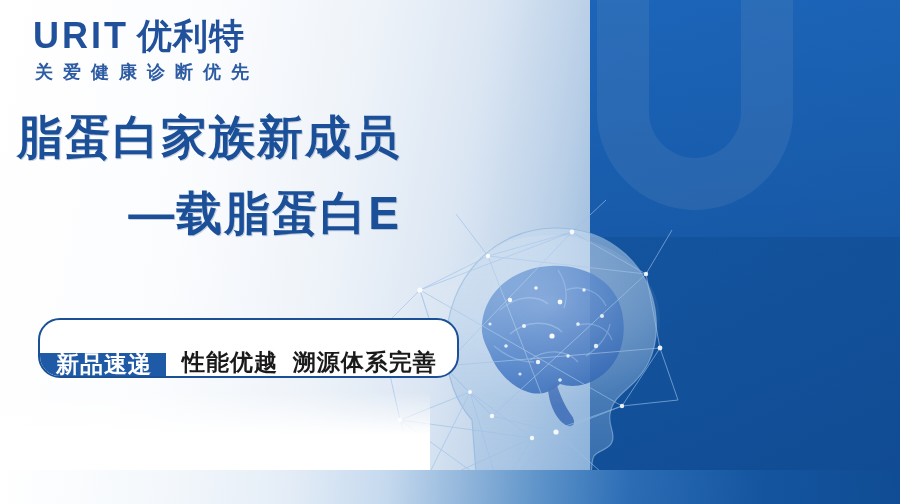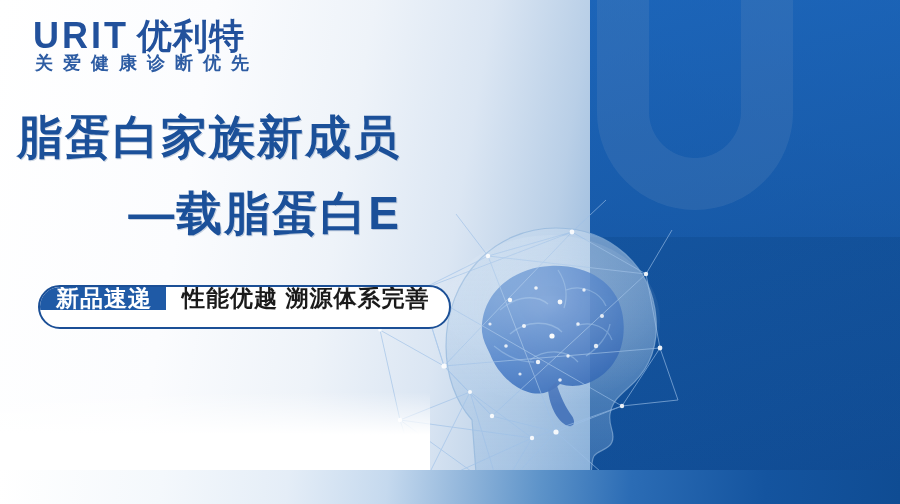--- a/index.html
+++ b/index.html
@@ -124,20 +124,21 @@
   }
   .logo-cjk {
     font-size: 35px;
     font-weight: bold;
     letter-spacing: 1px;
     color: #22519c;
     line-height: 1;
     text-align: right;
   }
   .logo-tagline {
+    margin-top: 9px;
     margin-left: 2px;
     font-size: 18px;
     font-weight: bold;
     letter-spacing: 2.5px;
     color: #2d5ca3;
     line-height: 1;
   }
 
   
   .headline {
@@ -155,24 +156,24 @@
     white-space: nowrap;
   }
   .headline-line.second {
     margin-top: 30px;
     text-align: right;
   }
 
   
   .badge-pill {
     position: absolute;
-    left: 38px; top: 285px;
-    height: 44px;
+    left: 38px; top: 318px;
+    height: 60px;
     display: flex;
-    align-items: flex-start;
+    align-items: flex-end;
     background: #ffffff;
     border: 2px solid #1b4f96;
     border-radius: 22px;
     overflow: hidden;
     box-sizing: border-box;
   }
   .badge-tag {
     background: #1f5aa6;
     color: #ffffff;
     font-size: 23px;
@@ -187,20 +188,21 @@
   .badge-text {
     color: #1a1a1a;
     font-size: 23px;
     font-weight: bold;
     letter-spacing: 1px;
     display: flex;
     align-items: center;
     padding: 0 20px 0 16px;
     line-height: 1;
     white-space: nowrap;
+    font-family: Liberation Mono, monospace;
   }
 </style>
 </head>
 <body>
 
 <div class="banner">
 
   <div class="bg-base"></div>
   <div class="bg-right-panel"></div>
   <div class="bg-band-upper"></div>

